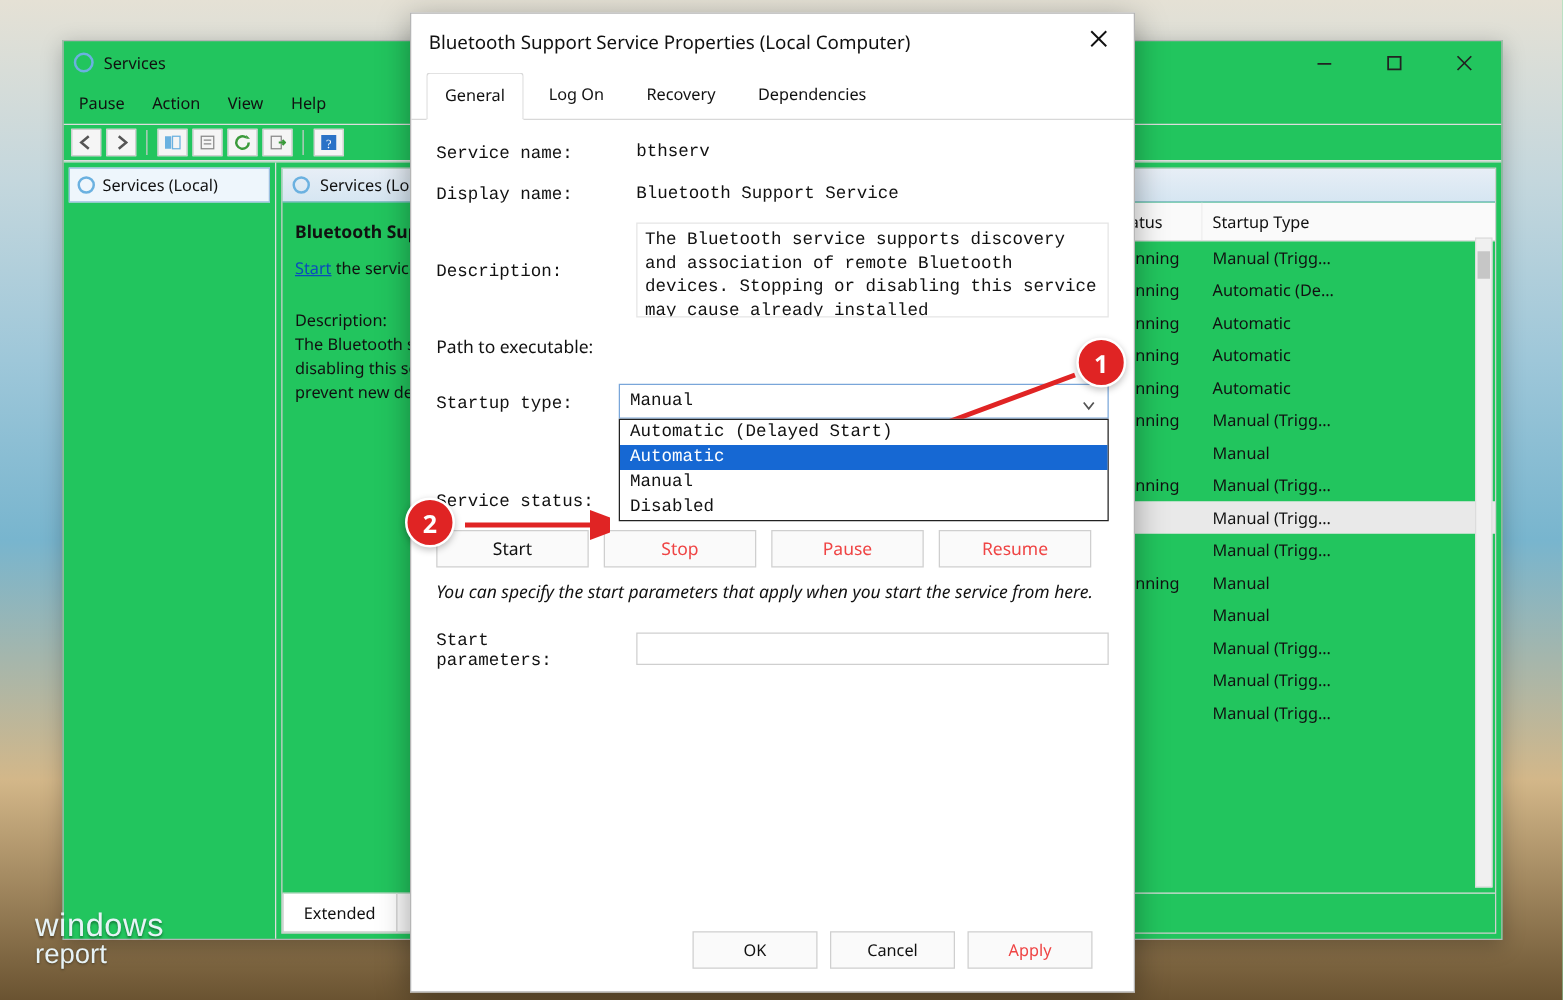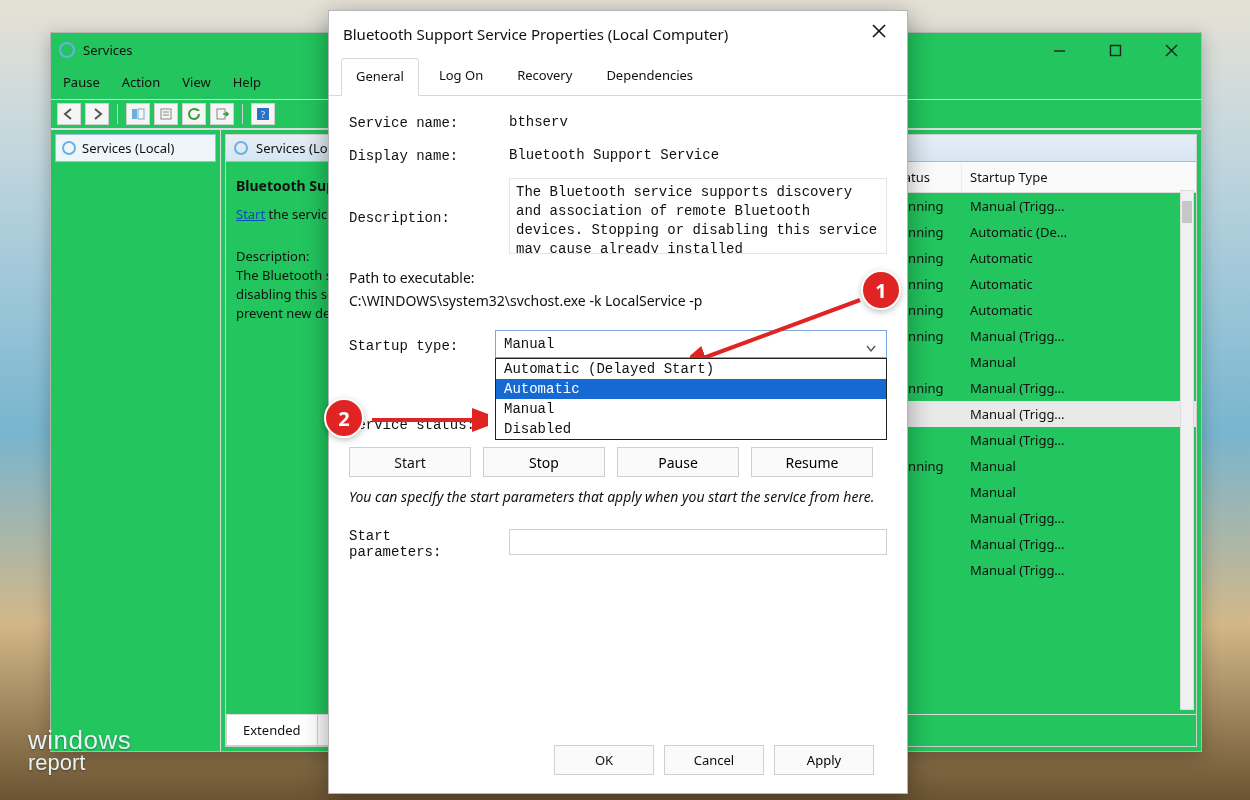--- a/index.html
+++ b/index.html
@@ -91,21 +91,21 @@
   .combo .caret svg { width:10px; height:8px; stroke:#555; fill:#555; }
   .drop { position:relative; }
   .drop-list { position:absolute; left:0; top:28px; width:392px; border:1px solid #222;
     background:#fff; z-index:5; }
   .drop-item { padding:2px 8px; font-size:14px; }
   .drop-item.sel { background:#1668d3; color:#fff; }
 
   .btnrow { display:flex; gap:12px; margin: 6px 0 10px; }
   .btn { width: 122px; height:30px; border:1px solid #cfcfcf; background:#fafafa;
     display:flex; align-items:center; justify-content:center; }
-  .btn.disabled { color:#000000; }
+  .btn.disabled { color:#ef4444; }
 
   .hint { margin:6px 0 18px; line-height:1.4;font-style:italic; }
   .inputbox { flex:1; height:26px; border:1px solid #cfcfcf; }
 
   .dlg-buttons { display:flex; gap:10px; justify-content:flex-end; padding:14px 33px 18px; }
   .dlg-buttons .btn { width: 100px; }
 
   
   .badge { position:absolute; width:40px; height:40px; border-radius:50%;
     background:#e02424; color:#fff; font-weight:700; font-size:20px;
@@ -349,21 +349,20 @@
       <div class="lbl">Display name:</div>
       <div class="val">Bluetooth Support Service</div>
     </div>
     <div class="field">
       <div class="lbl">Description:</div>
       <div class="val descbox">The Bluetooth service supports discovery and association of remote Bluetooth devices.  Stopping or disabling this service may cause already installed</div>
     </div>
 
     <div class="path">
       <div class="p1">Path to executable:</div>
-      <div>C:\WINDOWS\system32\svchost.exe -k LocalService -p</div>
     </div>
 
     <div class="field">
       <div class="lbl">Startup type:</div>
       <div class="val drop">
         <div class="combo">
           <span>Manual</span>
           <span class="caret">
             <svg viewBox="0 0 10 8">
                 <path d="M1 1 L5 6 L9 1" fill="none" stroke="#555" stroke-width="1.4"></path>

